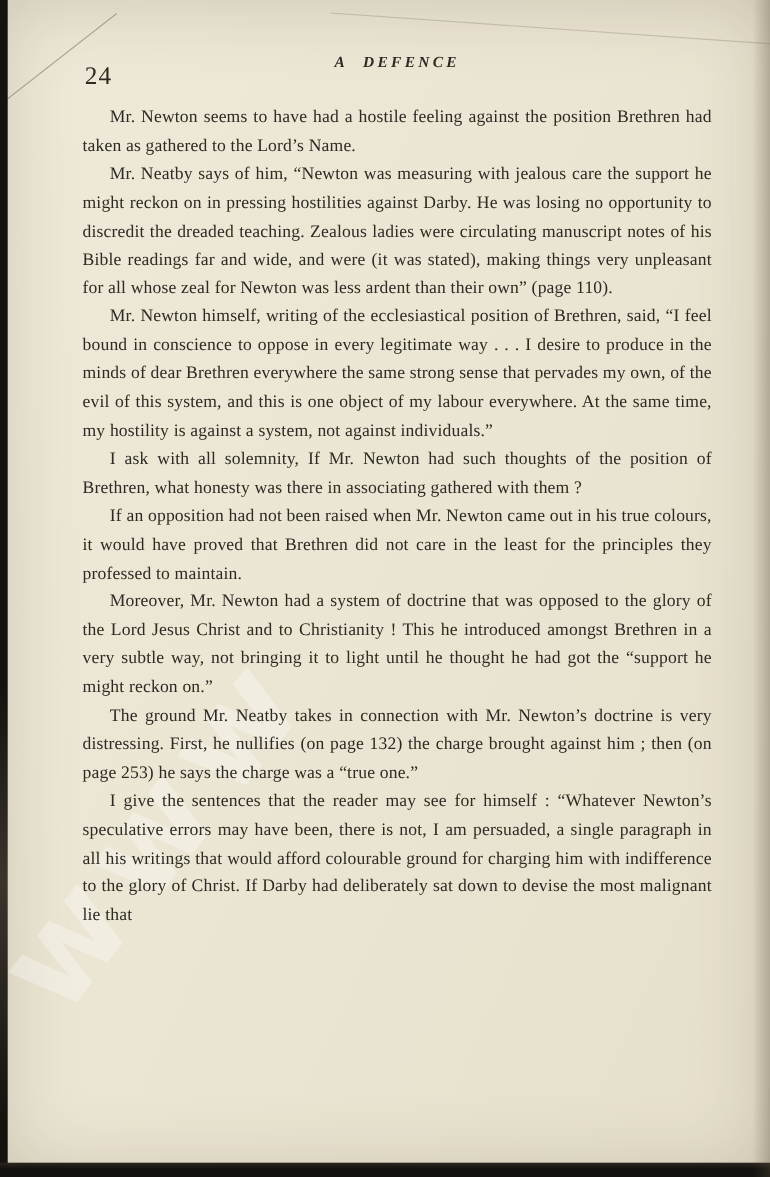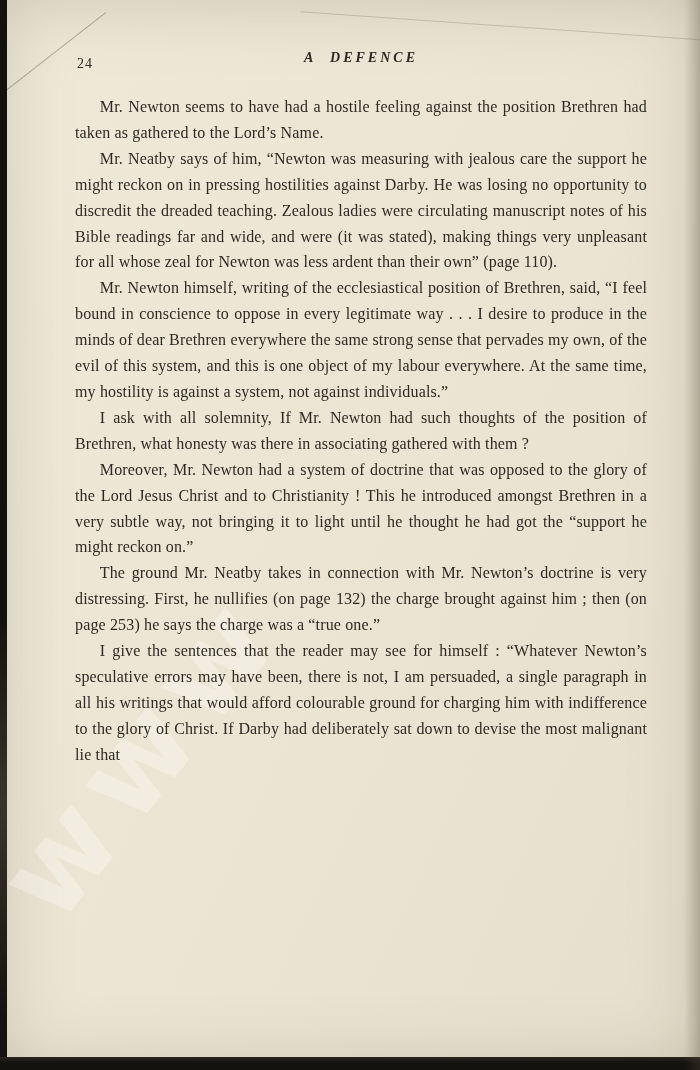--- a/index.html
+++ b/index.html
@@ -69,21 +69,21 @@
     width: 572px;
   }
   .header {
     position: relative;
     height: 30px;
     margin-bottom: 14px;
   }
   .pagenum {
     position: absolute;
     left: 2px; top: 6px;
-    font-size: 14px;
+    font-size: 23px;
     letter-spacing: 1px;
   }
   .title {
     display: block;
     text-align: center;
     font-style: italic;
     font-weight: bold;
     font-size: 14px;
     letter-spacing: 3px;
     word-spacing: 8px;
@@ -111,18 +111,19 @@
   <div class="page">
     <div class="header">
       <span class="pagenum">24</span>
       <span class="title">A DEFENCE</span>
     </div>
     <div class="body">
       <p>Mr. Newton seems to have had a hostile feeling against the position Brethren had taken as gathered to the Lord’s Name.</p>
       <p>Mr. Neatby says of him, “Newton was measuring with jealous care the support he might reckon on in pressing hostilities against Darby.  He was losing no opportunity to discredit the dreaded teaching.  Zealous ladies were circulating manuscript notes of his Bible readings far and wide, and were (it was stated), making things very unpleasant for all whose zeal for Newton was less ardent than their own” (page 110).</p>
       <p>Mr. Newton himself, writing of the ecclesiastical position of Brethren, said, “I feel bound in conscience to oppose in every legitimate way . . . I desire to produce in the minds of dear Brethren everywhere the same strong sense that pervades my own, of the evil of this system, and this is one object of my labour everywhere.  At the same time, my hostility is against a system, not against individuals.”</p>
       <p>I ask with all solemnity, If Mr. Newton had such thoughts of the position of Brethren, what honesty was there in associating gathered with them ?</p>
+      <p>If an opposition had not been raised when Mr. Newton came out in his true colours, it would have proved that Brethren did not care in the least for the principles they professed to maintain.</p>
       <p>Moreover, Mr. Newton had a system of doctrine that was opposed to the glory of the Lord Jesus Christ and to Christianity !  This he introduced amongst Brethren in a very subtle way, not bringing it to light until he thought he had got the “support he might reckon on.”</p>
       <p>The ground Mr. Neatby takes in connection with Mr. Newton’s doctrine is very distressing.  First, he nullifies (on page 132) the charge brought against him ; then (on page 253) he says the charge was a “true one.”</p>
       <p>I give the sentences that the reader may see for himself : “Whatever Newton’s speculative errors may have been, there is not, I am persuaded, a single paragraph in all his writings that would afford colourable ground for charging him with indifference to the glory of Christ.  If Darby had deliberately sat down to devise the most malignant lie that</p>
     </div>
   </div>
 </div>
 
 </body></html>

